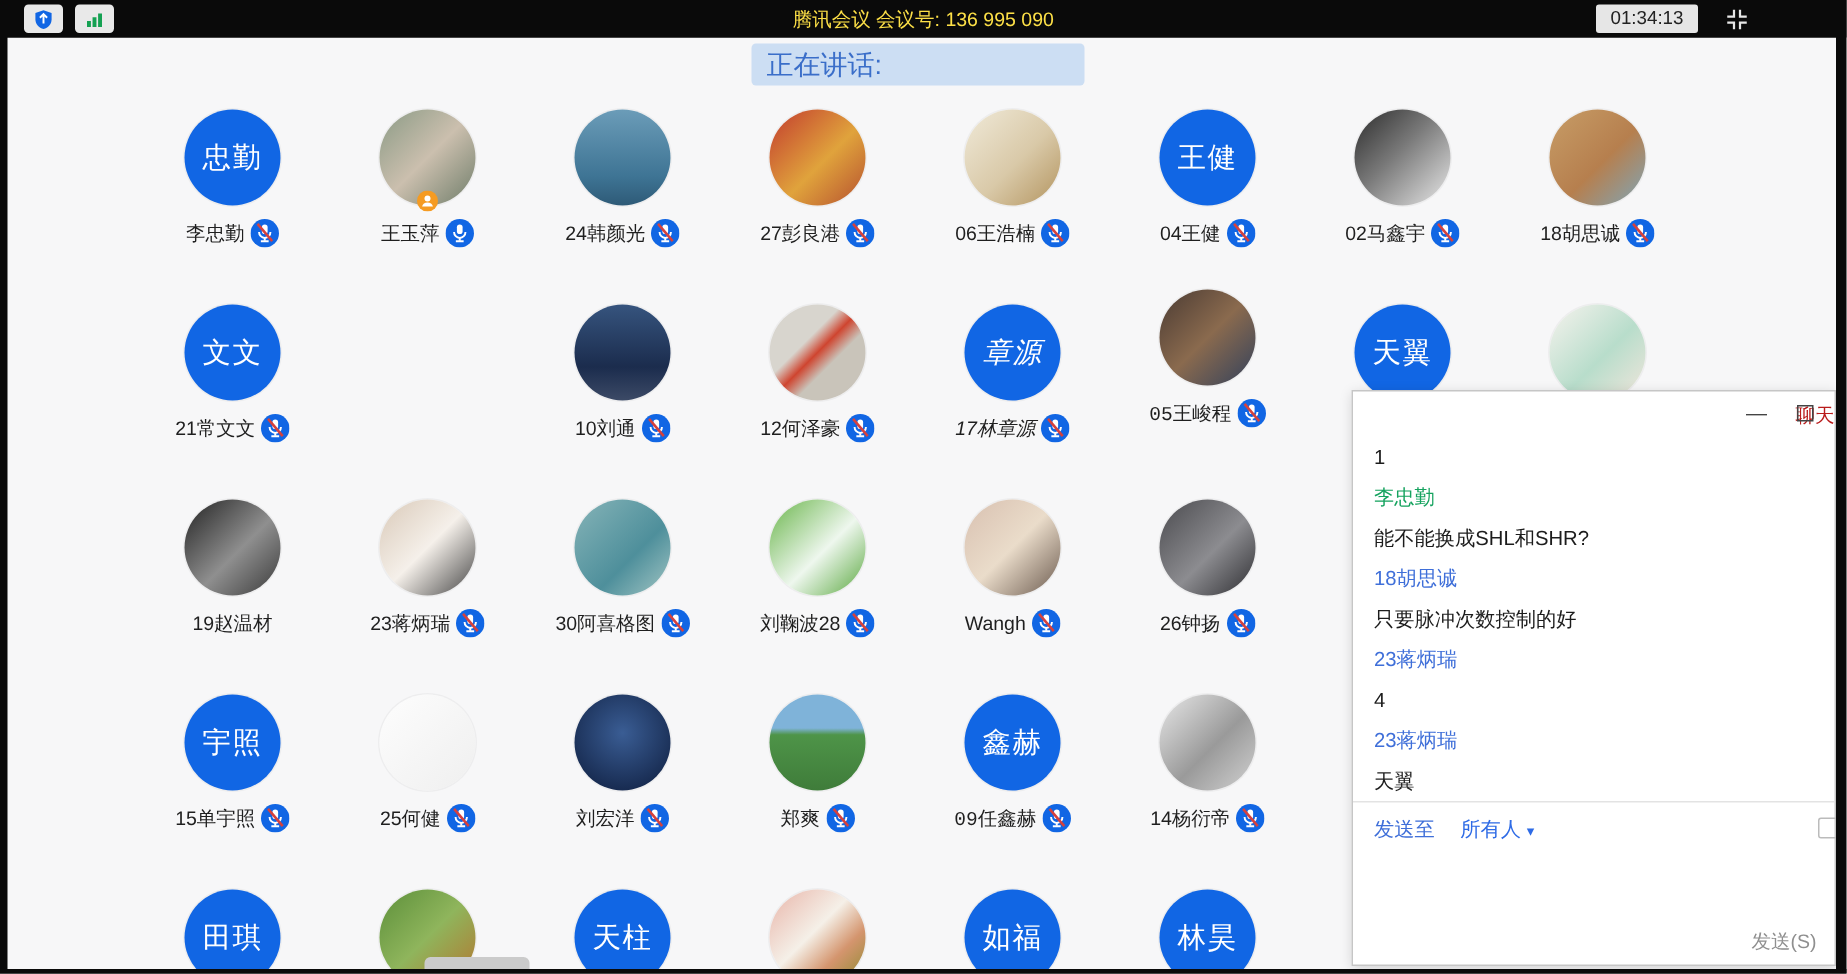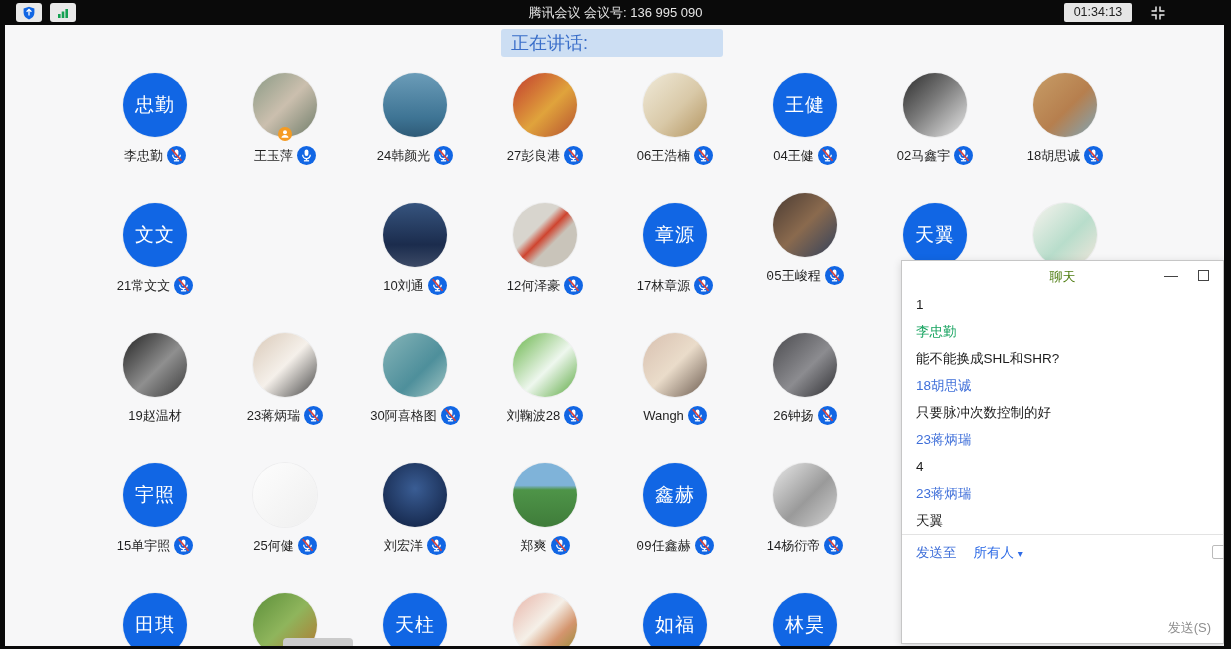--- a/index.html
+++ b/index.html
@@ -6,21 +6,21 @@
   body{
     width:1231px;height:649px;overflow:hidden;position:relative;
     background:#0a0a0a;
     font-family:"Liberation Sans","DejaVu Sans",sans-serif;
     -webkit-font-smoothing:antialiased;
   }
   
   .titlebar{position:absolute;left:0;top:0;width:1231px;height:25px;background:#0a0a0a;z-index:50;}
   .tb-left{position:absolute;left:16px;top:3px;display:flex;gap:8px;}
   .tb-chip{width:26px;height:19px;background:#e9e9e9;border-radius:3px;display:flex;align-items:center;justify-content:center;}
-  .tb-title{position:absolute;left:0;right:0;top:0;height:25px;line-height:25px;text-align:center;color:#e5e5e5;font-size:13px;}
+  .tb-title{position:absolute;left:0;right:0;top:0;height:25px;line-height:25px;text-align:center;color:#fde047;font-size:13px;}
   .tb-timer{position:absolute;right:99px;top:3px;width:68px;height:19px;background:#e6e6e6;border-radius:2px;
     color:#222;font-size:12.5px;text-align:center;line-height:19px;}
   .tb-exit{position:absolute;right:64px;top:4px;width:18px;height:18px;cursor:pointer;}
   
   .main{position:absolute;left:5px;top:25px;width:1219px;height:621px;background:#f7f7f8;overflow:hidden;}
   .edge-b{position:absolute;left:0;bottom:0;width:1231px;height:3px;background:#0a0a0a;z-index:60;}
   
   .banner{position:absolute;left:496px;top:4px;width:222px;height:28px;background:#ccdef3;border-radius:3px;
     color:#3a6ec9;font-size:18px;line-height:28px;padding-left:10px;box-sizing:border-box;}
   
@@ -32,21 +32,21 @@
     display:flex;align-items:center;justify-content:center;}
   .host-badge{position:absolute;left:50%;bottom:-4px;transform:translateX(-50%);line-height:0;}
   .tile-label{margin-top:9px;display:flex;align-items:center;justify-content:center;gap:4px;
     font-size:13px;color:#1f1f1f;height:19px;}
   .tile-label svg{display:block;}
   
   .chat{position:absolute;left:896px;top:235px;width:323px;height:384px;background:#ffffff;
     border:1px solid #c6c6c6;box-sizing:border-box;z-index:40;box-shadow:0 2px 8px rgba(0,0,0,0.15);
     display:flex;flex-direction:column;}
   .chat-head{height:30px;position:relative;flex:0 0 auto;}
-  .chat-title{text-align:center;line-height:32px;font-size:13px;color:#4d7c0f;}
+  .chat-title{text-align:right;line-height:32px;font-size:13px;color:#b91c1c;}
   .chat-min{position:absolute;right:44px;top:4px;width:16px;height:20px;color:#444;font-size:14px;
     text-align:center;line-height:20px;cursor:pointer;}
   .chat-max{position:absolute;right:14px;top:9px;width:9px;height:9px;border:1.4px solid #444;cursor:pointer;}
   .chat-msgs{flex:1 1 auto;padding:6px 14px 0 14px;overflow:hidden;font-size:13.5px;}
   .msg-sender{margin-bottom:11px;line-height:16px;}
   .msg-text{color:#1c1c1c;margin-bottom:11px;line-height:16px;}
   .chat-foot{flex:0 0 108px;border-top:1px solid #e3e3e3;position:relative;}
   .send-to{position:absolute;left:14px;top:9px;font-size:13.5px;color:#3f6fd9;}
   .send-to .target{color:#2e6be6;margin-left:17px;cursor:pointer;}
   .send-to .caret{color:#2e6be6;font-size:10px;}
@@ -246,21 +246,21 @@
           <svg width="19" height="19" viewBox="0 0 19 19">
             <circle cx="9.5" cy="9.5" r="9.5" fill="#1166e4"></circle>
             <rect x="7.6" y="3.6" width="3.8" height="6.4" rx="1.9" fill="#fff"></rect>
             <path d="M5.7 8.7a3.8 3.9 0 0 0 7.6 0" fill="none" stroke="#fff" stroke-width="1.3"></path>
             <line x1="9.5" y1="12.8" x2="9.5" y2="14.5" stroke="#fff" stroke-width="1.3"></line>
             <line x1="6.9" y1="14.8" x2="12.1" y2="14.8" stroke="#fff" stroke-width="1.3"></line>
             <line x1="4.7" y1="3.3" x2="14.5" y2="14.7" stroke="#d5413d" stroke-width="1.7"></line>
           </svg>
         </div>
       </div>
-      <div class="tile" style="left: 606px; top: 178px;">
+      <div class="tile" style="left: 606px; top: 178px; font-style: italic;">
         <div class="avatar init">章源</div>
         <div class="tile-label">
           <span>17林章源</span>
           <svg width="19" height="19" viewBox="0 0 19 19">
             <circle cx="9.5" cy="9.5" r="9.5" fill="#1166e4"></circle>
             <rect x="7.6" y="3.6" width="3.8" height="6.4" rx="1.9" fill="#fff"></rect>
             <path d="M5.7 8.7a3.8 3.9 0 0 0 7.6 0" fill="none" stroke="#fff" stroke-width="1.3"></path>
             <line x1="9.5" y1="12.8" x2="9.5" y2="14.5" stroke="#fff" stroke-width="1.3"></line>
             <line x1="6.9" y1="14.8" x2="12.1" y2="14.8" stroke="#fff" stroke-width="1.3"></line>
             <line x1="4.7" y1="3.3" x2="14.5" y2="14.7" stroke="#d5413d" stroke-width="1.7"></line>

